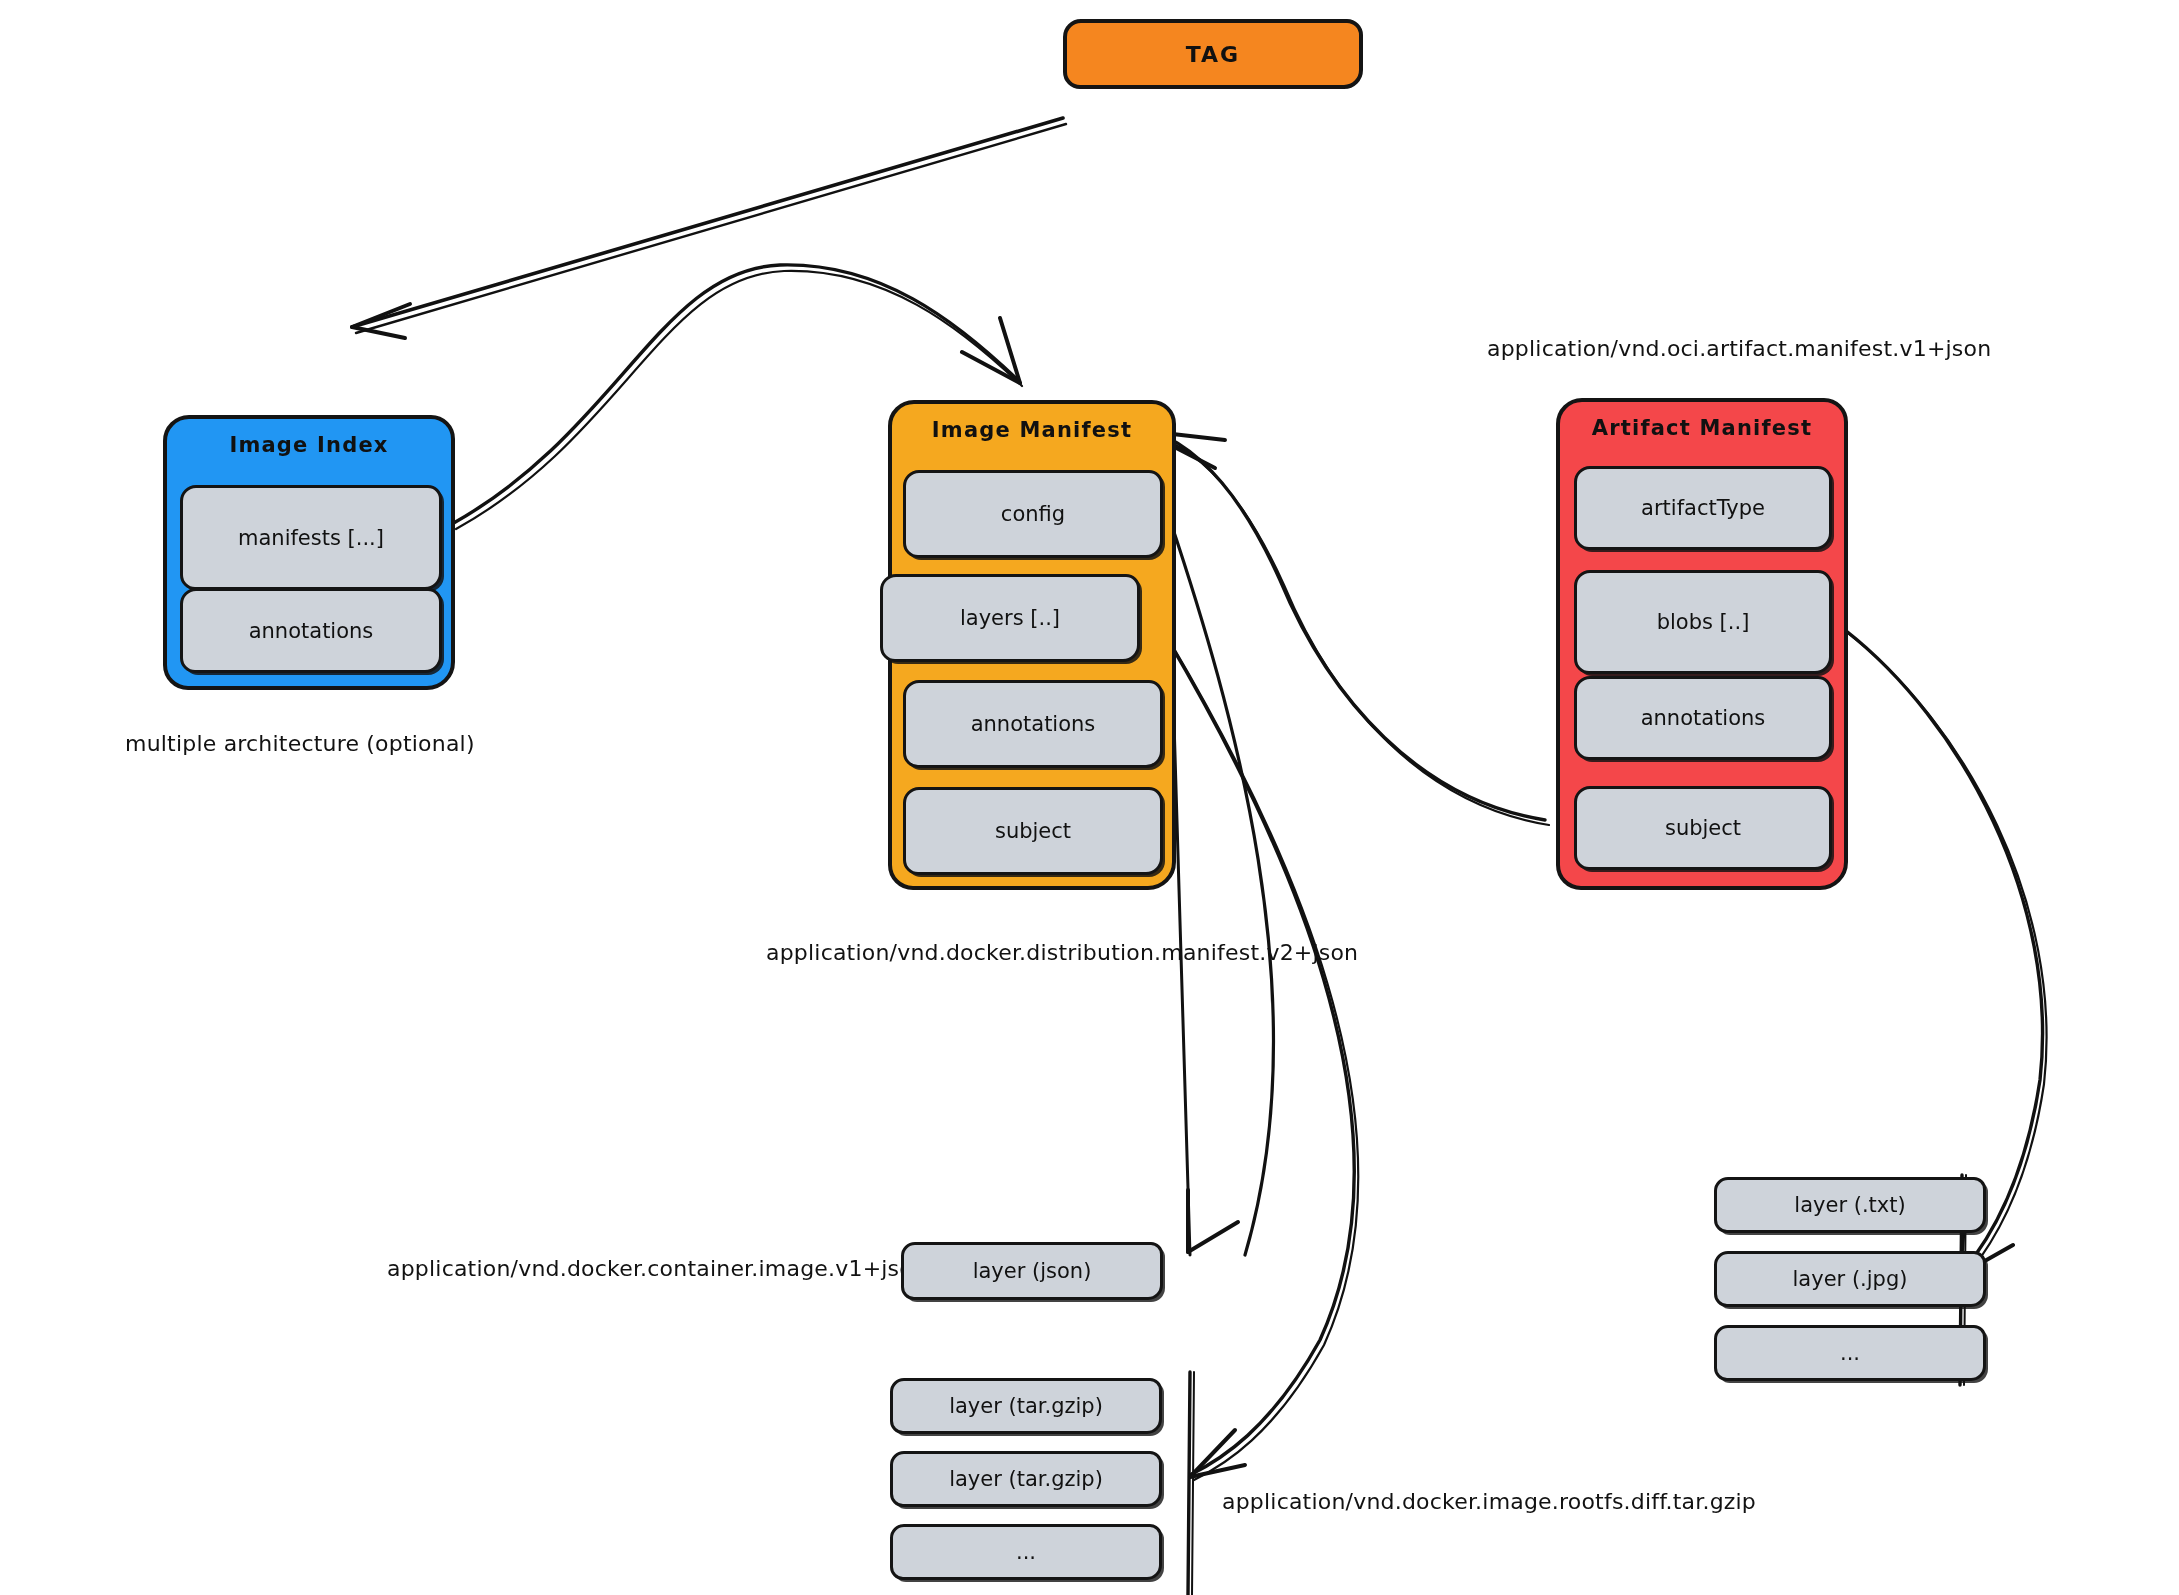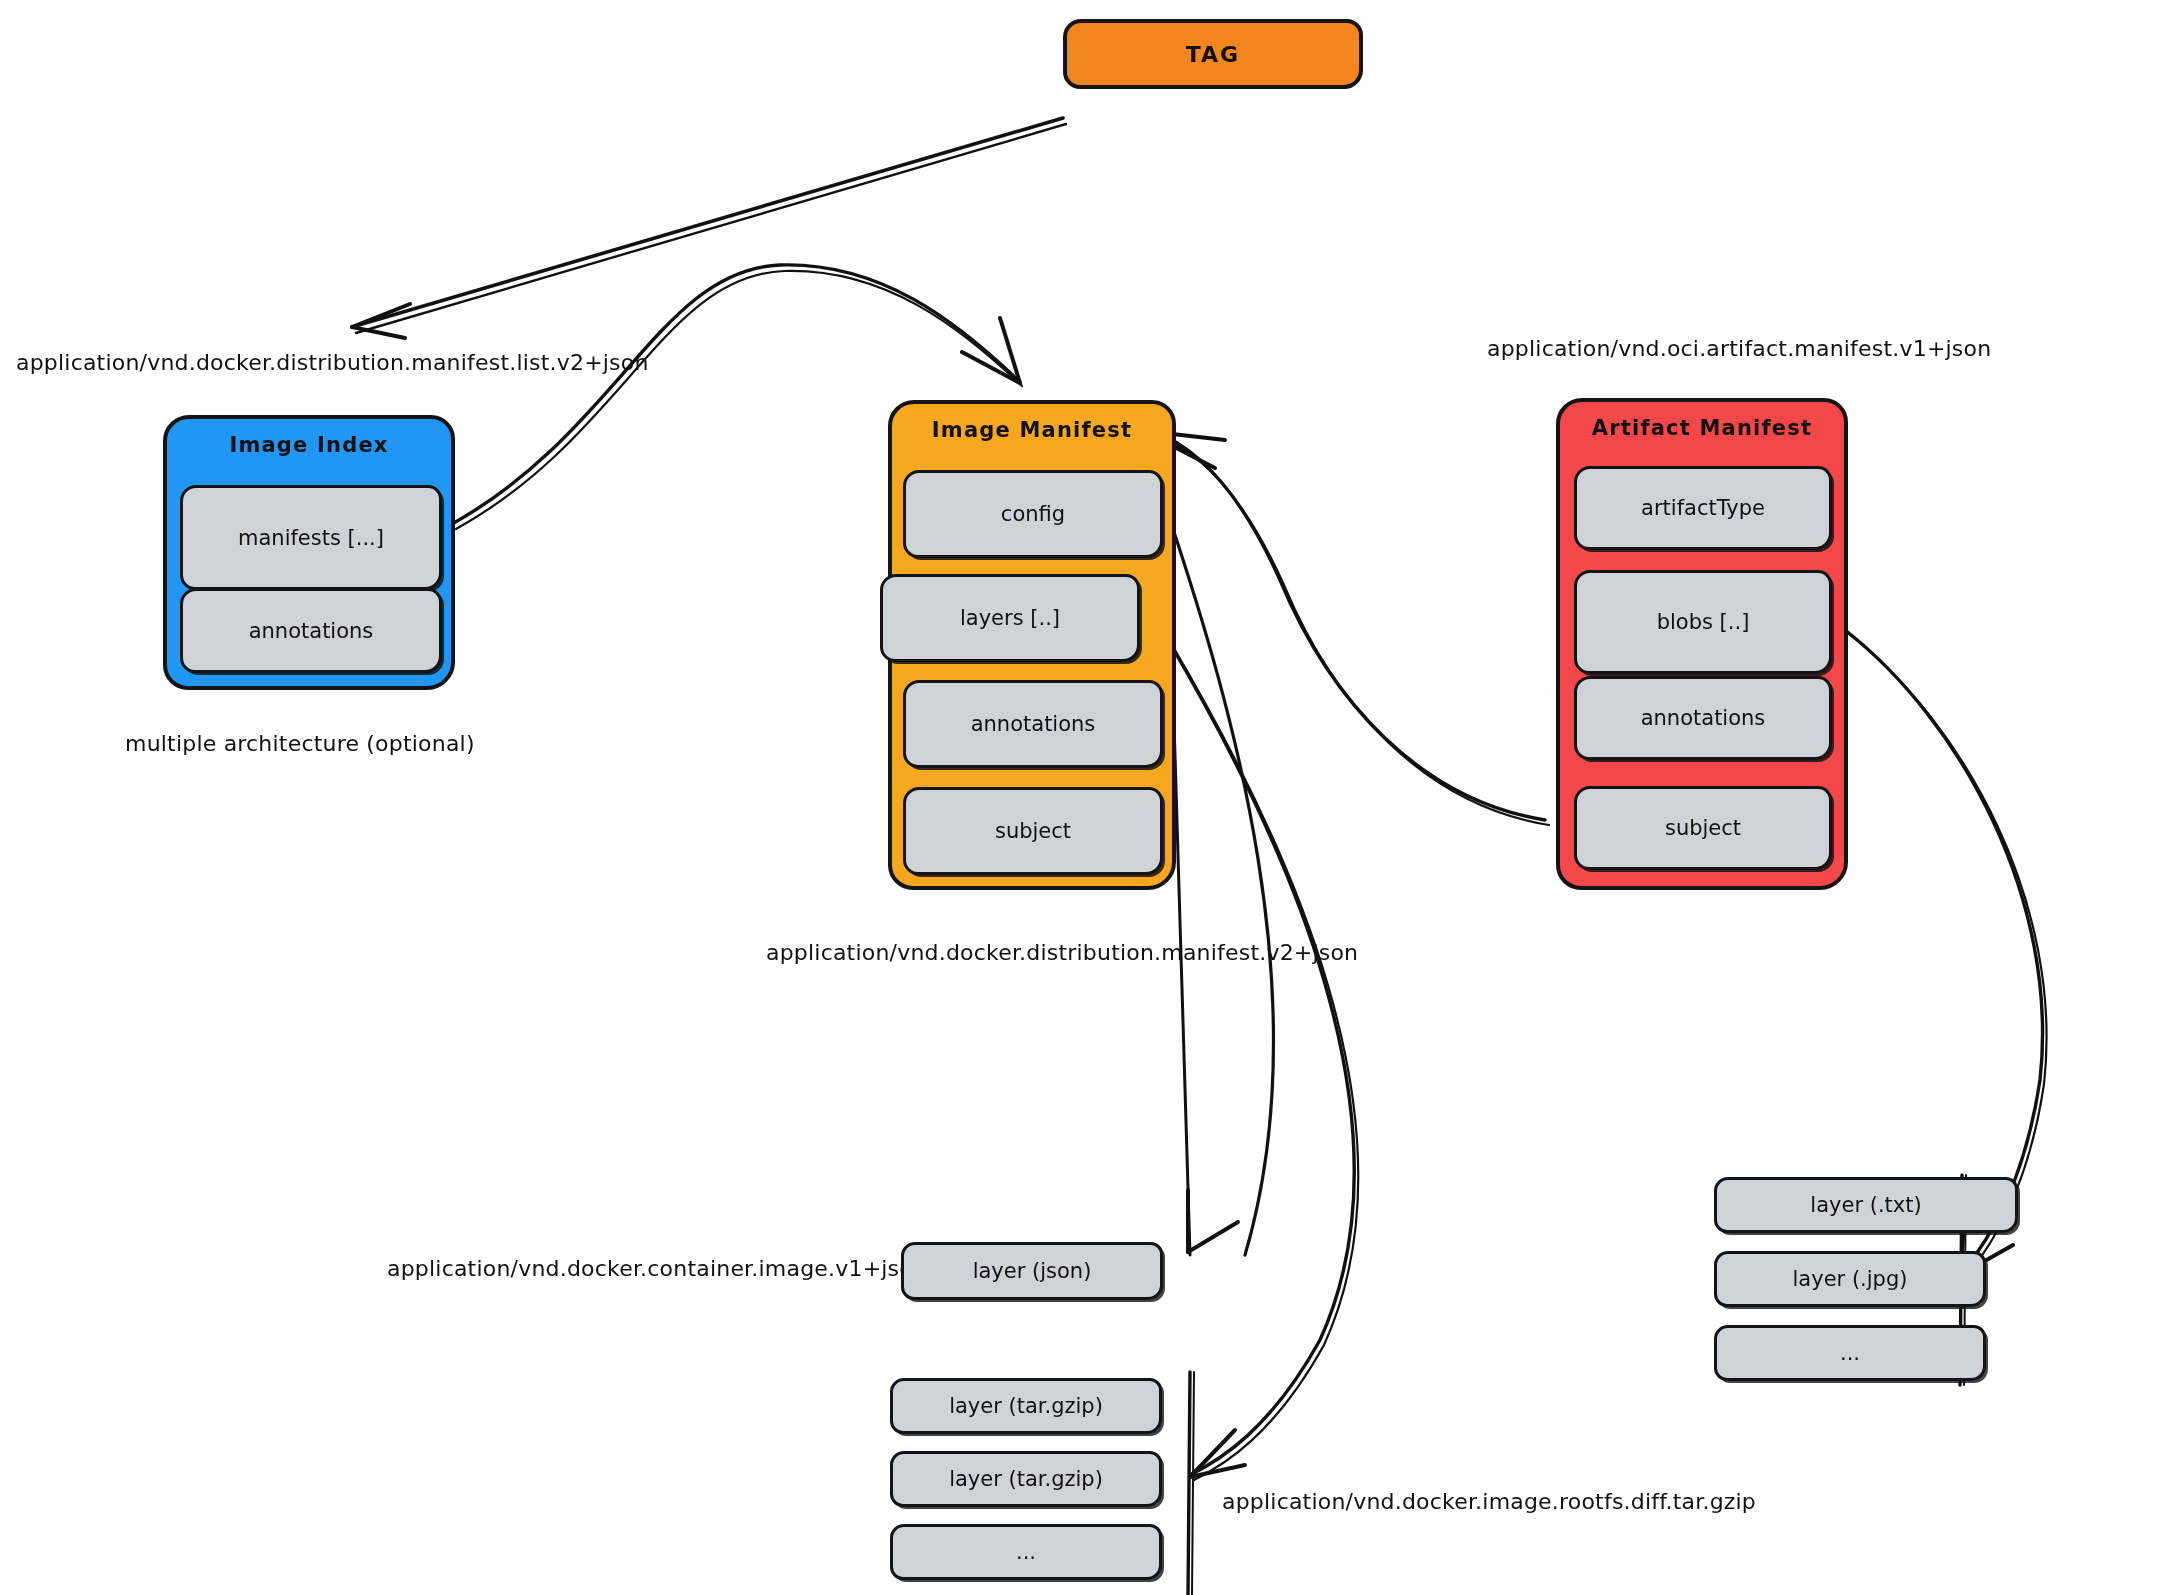--- a/index.html
+++ b/index.html
@@ -132,21 +132,20 @@
 
   <div class="card" id="card-index" style="left:163px;top:415px;width:292px;height:275px;background:#2196F3;">
     <div class="card-title">Image Index</div>
   </div>
   <div class="field" style="left:180px;top:485px;width:262px;height:105px;">
     <span>manifests [...]</span>
   </div>
   <div class="field" style="left:180px;top:588px;width:262px;height:85px;">
     <span>annotations</span>
   </div>
-  <div class="label" style="left:16px;top:350px;">application/vnd.docker.distribution.manifest.list.v2+json</div>
   <div class="label" style="left:125px;top:731px;">multiple architecture (optional)</div>
 
   <div class="card" id="card-manifest" style="left:888px;top:400px;width:288px;height:490px;background:#F5A81F;">
     <div class="card-title">Image Manifest</div>
   </div>
   <div class="field" style="left:903px;top:470px;width:260px;height:88px;">
     <span>config</span>
   </div>
   <div class="field" style="left:880px;top:574px;width:260px;height:88px;">
     <span>layers [..]</span>
@@ -185,21 +184,21 @@
     <span>layer (tar.gzip)</span>
   </div>
   <div class="chip" style="left:890px;top:1451px;width:272px;height:56px;">
     <span>layer (tar.gzip)</span>
   </div>
   <div class="chip" style="left:890px;top:1524px;width:272px;height:56px;">
     <span>...</span>
   </div>
   <div class="label" style="left:1222px;top:1489px;">application/vnd.docker.image.rootfs.diff.tar.gzip</div>
 
-  <div class="chip" style="left:1714px;top:1177px;width:304px;height:56px;">
+  <div class="chip" style="left:1714px;top:1177px;width:272px;height:56px;">
     <span>layer (.txt)</span>
   </div>
   <div class="chip" style="left:1714px;top:1251px;width:272px;height:56px;">
     <span>layer (.jpg)</span>
   </div>
   <div class="chip" style="left:1714px;top:1325px;width:272px;height:56px;">
     <span>...</span>
   </div>
 
 </div>

